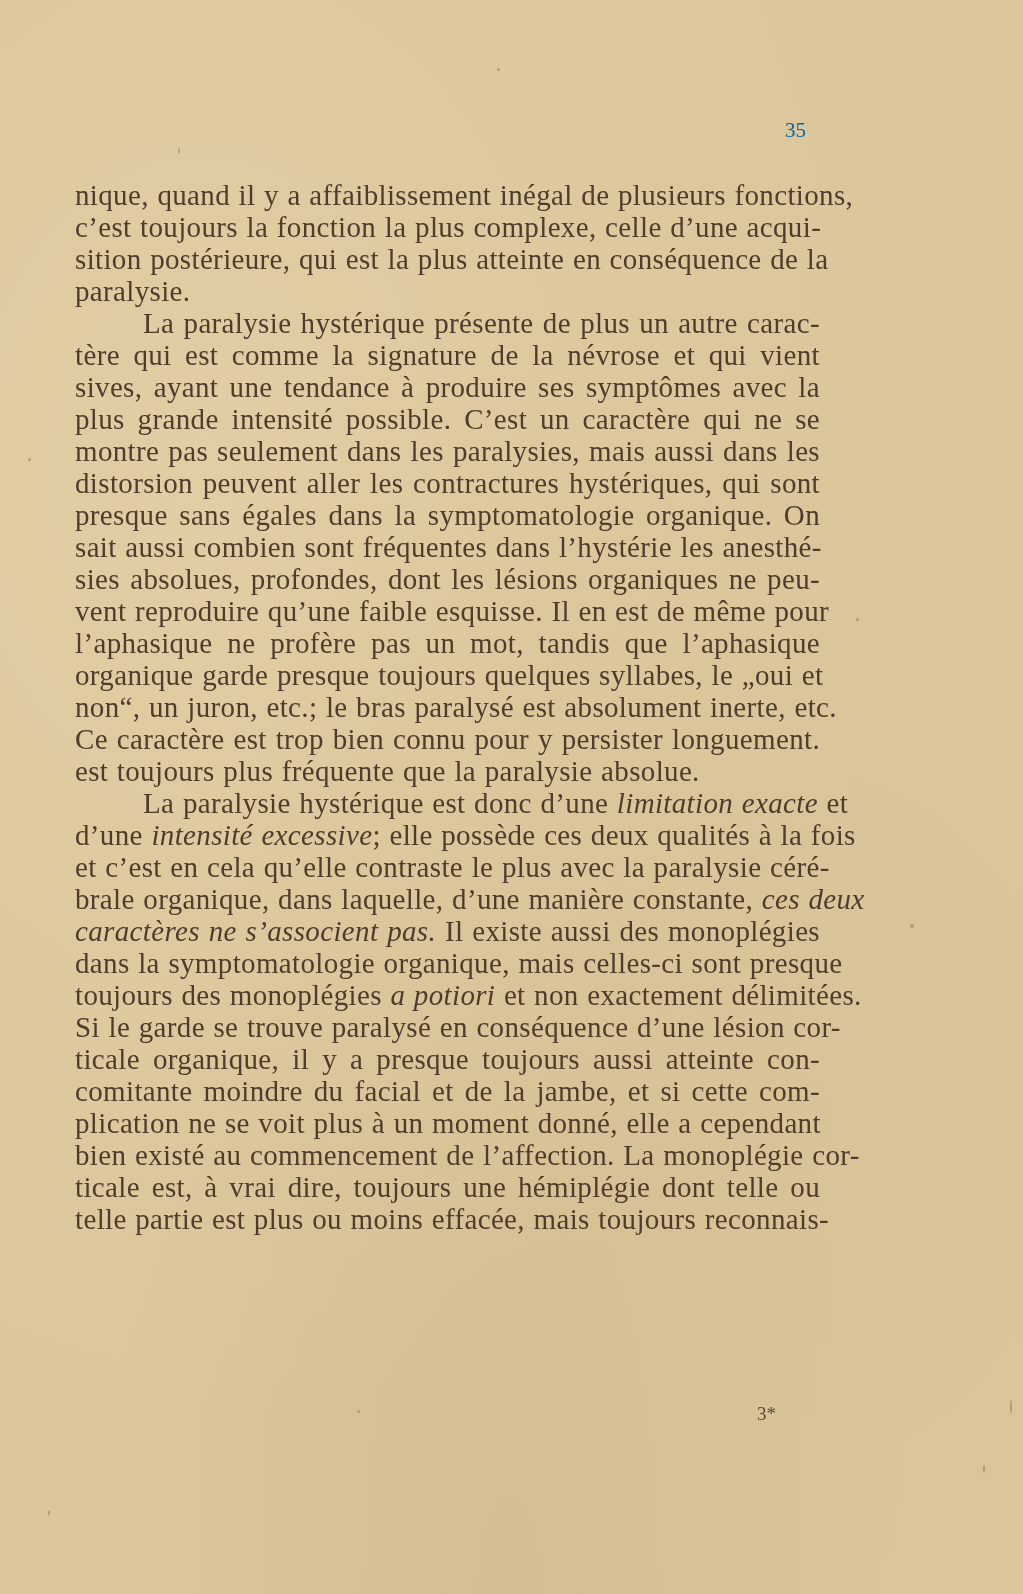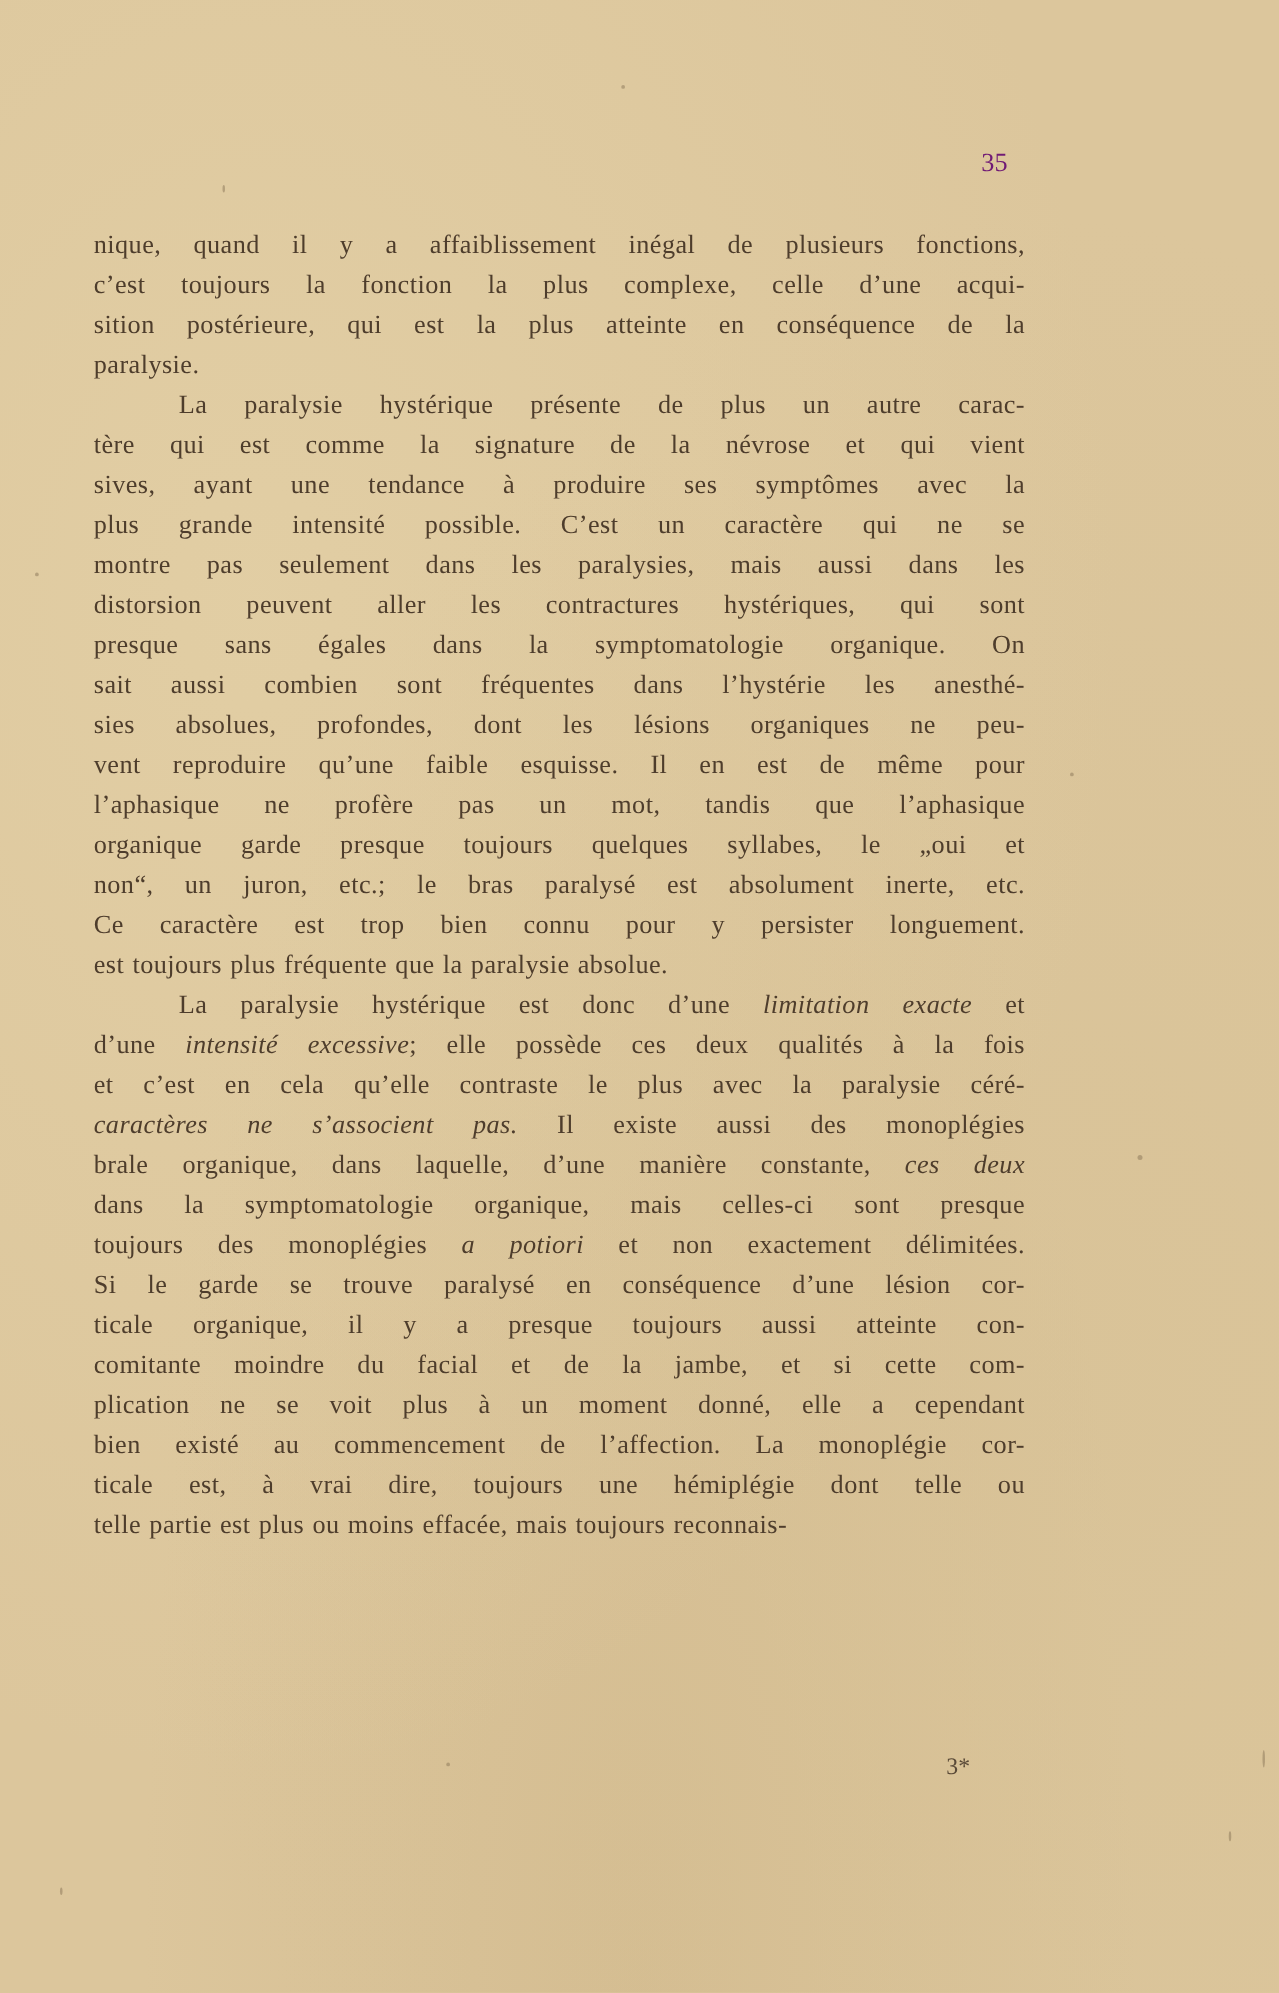--- a/index.html
+++ b/index.html
@@ -22,30 +22,30 @@
     .page {
       position: absolute;
       left: 0; top: 0;
       width: 1023px; height: 1594px;
     }
     .page-number {
       position: absolute;
       top: 118px;
       left: 785px;
       font-size: 21px;
-      color: #701a75;
+      color: #0369a1;
       font-family: "Liberation Serif", serif;
     }
     .text-block {
       position: absolute;
       left: 75px;
       top: 179px;
       width: 745px;
       font-family: "Liberation Serif", serif;
-      font-size: 21px;
+      font-size: 29px;
       line-height: 32px;
       text-align: justify;
       letter-spacing: 0.35px;
       word-spacing: 1px;
       color: #4e3d2c;
     }
     .para {
       margin: 0;
       text-indent: 0;
     }
@@ -107,22 +107,22 @@
         <span class="line"><span>l’aphasique ne profère pas un mot, tandis que l’aphasique</span></span>
         <span class="line"><span>organique garde presque toujours quelques syllabes, le „oui et</span></span>
         <span class="line"><span>non“, un juron, etc.; le bras paralysé est absolument inerte, etc.</span></span>
         <span class="line"><span>Ce caractère est trop bien connu pour y persister longuement.</span></span>
         <span class="line last"><span>est toujours plus fréquente que la paralysie absolue.</span></span>
       </div>
       <div class="para indent" style="text-indent: 0px;">
         <span class="line" style="padding-left: 68px;"><span>La paralysie hystérique est donc d’une </span><em>limitation exacte</em><span> et</span></span>
         <span class="line"><span>d’une </span><em>intensité excessive</em><span>; elle possède ces deux qualités à la fois</span></span>
         <span class="line"><span>et c’est en cela qu’elle contraste le plus avec la paralysie céré-</span></span>
+        <span class="line"><span>brale organique, dans laquelle, d’une manière constante, </span><em>ces deux</em></span>
         <span class="line"><em>caractères ne s’associent pas.</em><span> Il existe aussi des monoplégies</span></span>
-        <span class="line"><span>brale organique, dans laquelle, d’une manière constante, </span><em>ces deux</em></span>
         <span class="line"><span>dans la symptomatologie organique, mais celles-ci sont presque</span></span>
         <span class="line"><span>toujours des monoplégies </span><em>a potiori</em><span> et non exactement délimitées.</span></span>
         <span class="line"><span>Si le garde se trouve paralysé en conséquence d’une lésion cor-</span></span>
         <span class="line"><span>ticale organique, il y a presque toujours aussi atteinte con-</span></span>
         <span class="line"><span>comitante moindre du facial et de la jambe, et si cette com-</span></span>
         <span class="line"><span>plication ne se voit plus à un moment donné, elle a cependant</span></span>
         <span class="line"><span>bien existé au commencement de l’affection. La monoplégie cor-</span></span>
         <span class="line"><span>ticale est, à vrai dire, toujours une hémiplégie dont telle ou</span></span>
         <span class="line last"><span>telle partie est plus ou moins effacée, mais toujours reconnais-</span></span>
       </div>

